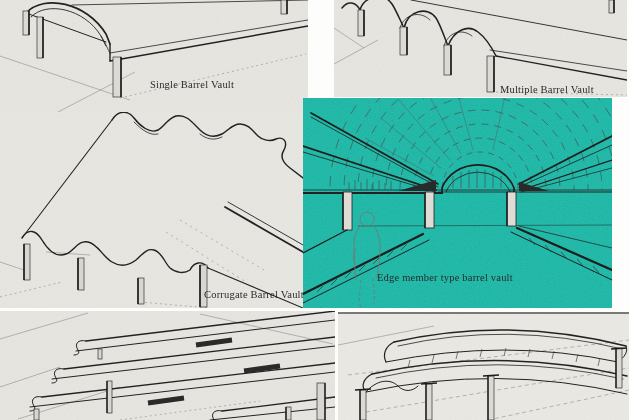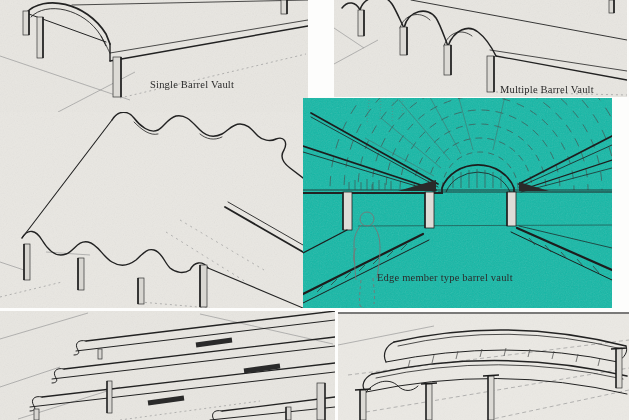--- a/index.html
+++ b/index.html
@@ -146,20 +146,21 @@
         <rect x="138" y="166" width="6" height="26"></rect>
           <rect x="200" y="153" width="7" height="42"></rect>
       </g>
       <g stroke="#1c1c1c" stroke-width="1.6">
         <path d="M24,132 L24,168"></path>
           <path d="M78,146 L78,178"></path>
           <path d="M138,166 L138,192"></path>
           <path d="M200,153 L200,195"></path>
       </g>
     </svg>
+    <div class="sketch-label lbl-corrugate">Corrugate Barrel Vault</div>
   </div>
 
   <div class="panel p4">
     <svg width="309" height="210" viewBox="0 0 309 210">
       <defs>
         <filter id="n4">
             <feTurbulence type="fractalNoise" baseFrequency="0.85" numOctaves="2"></feTurbulence>
             <feColorMatrix type="saturate" values="0"></feColorMatrix>
           </filter>
         <clipPath id="cp4">

